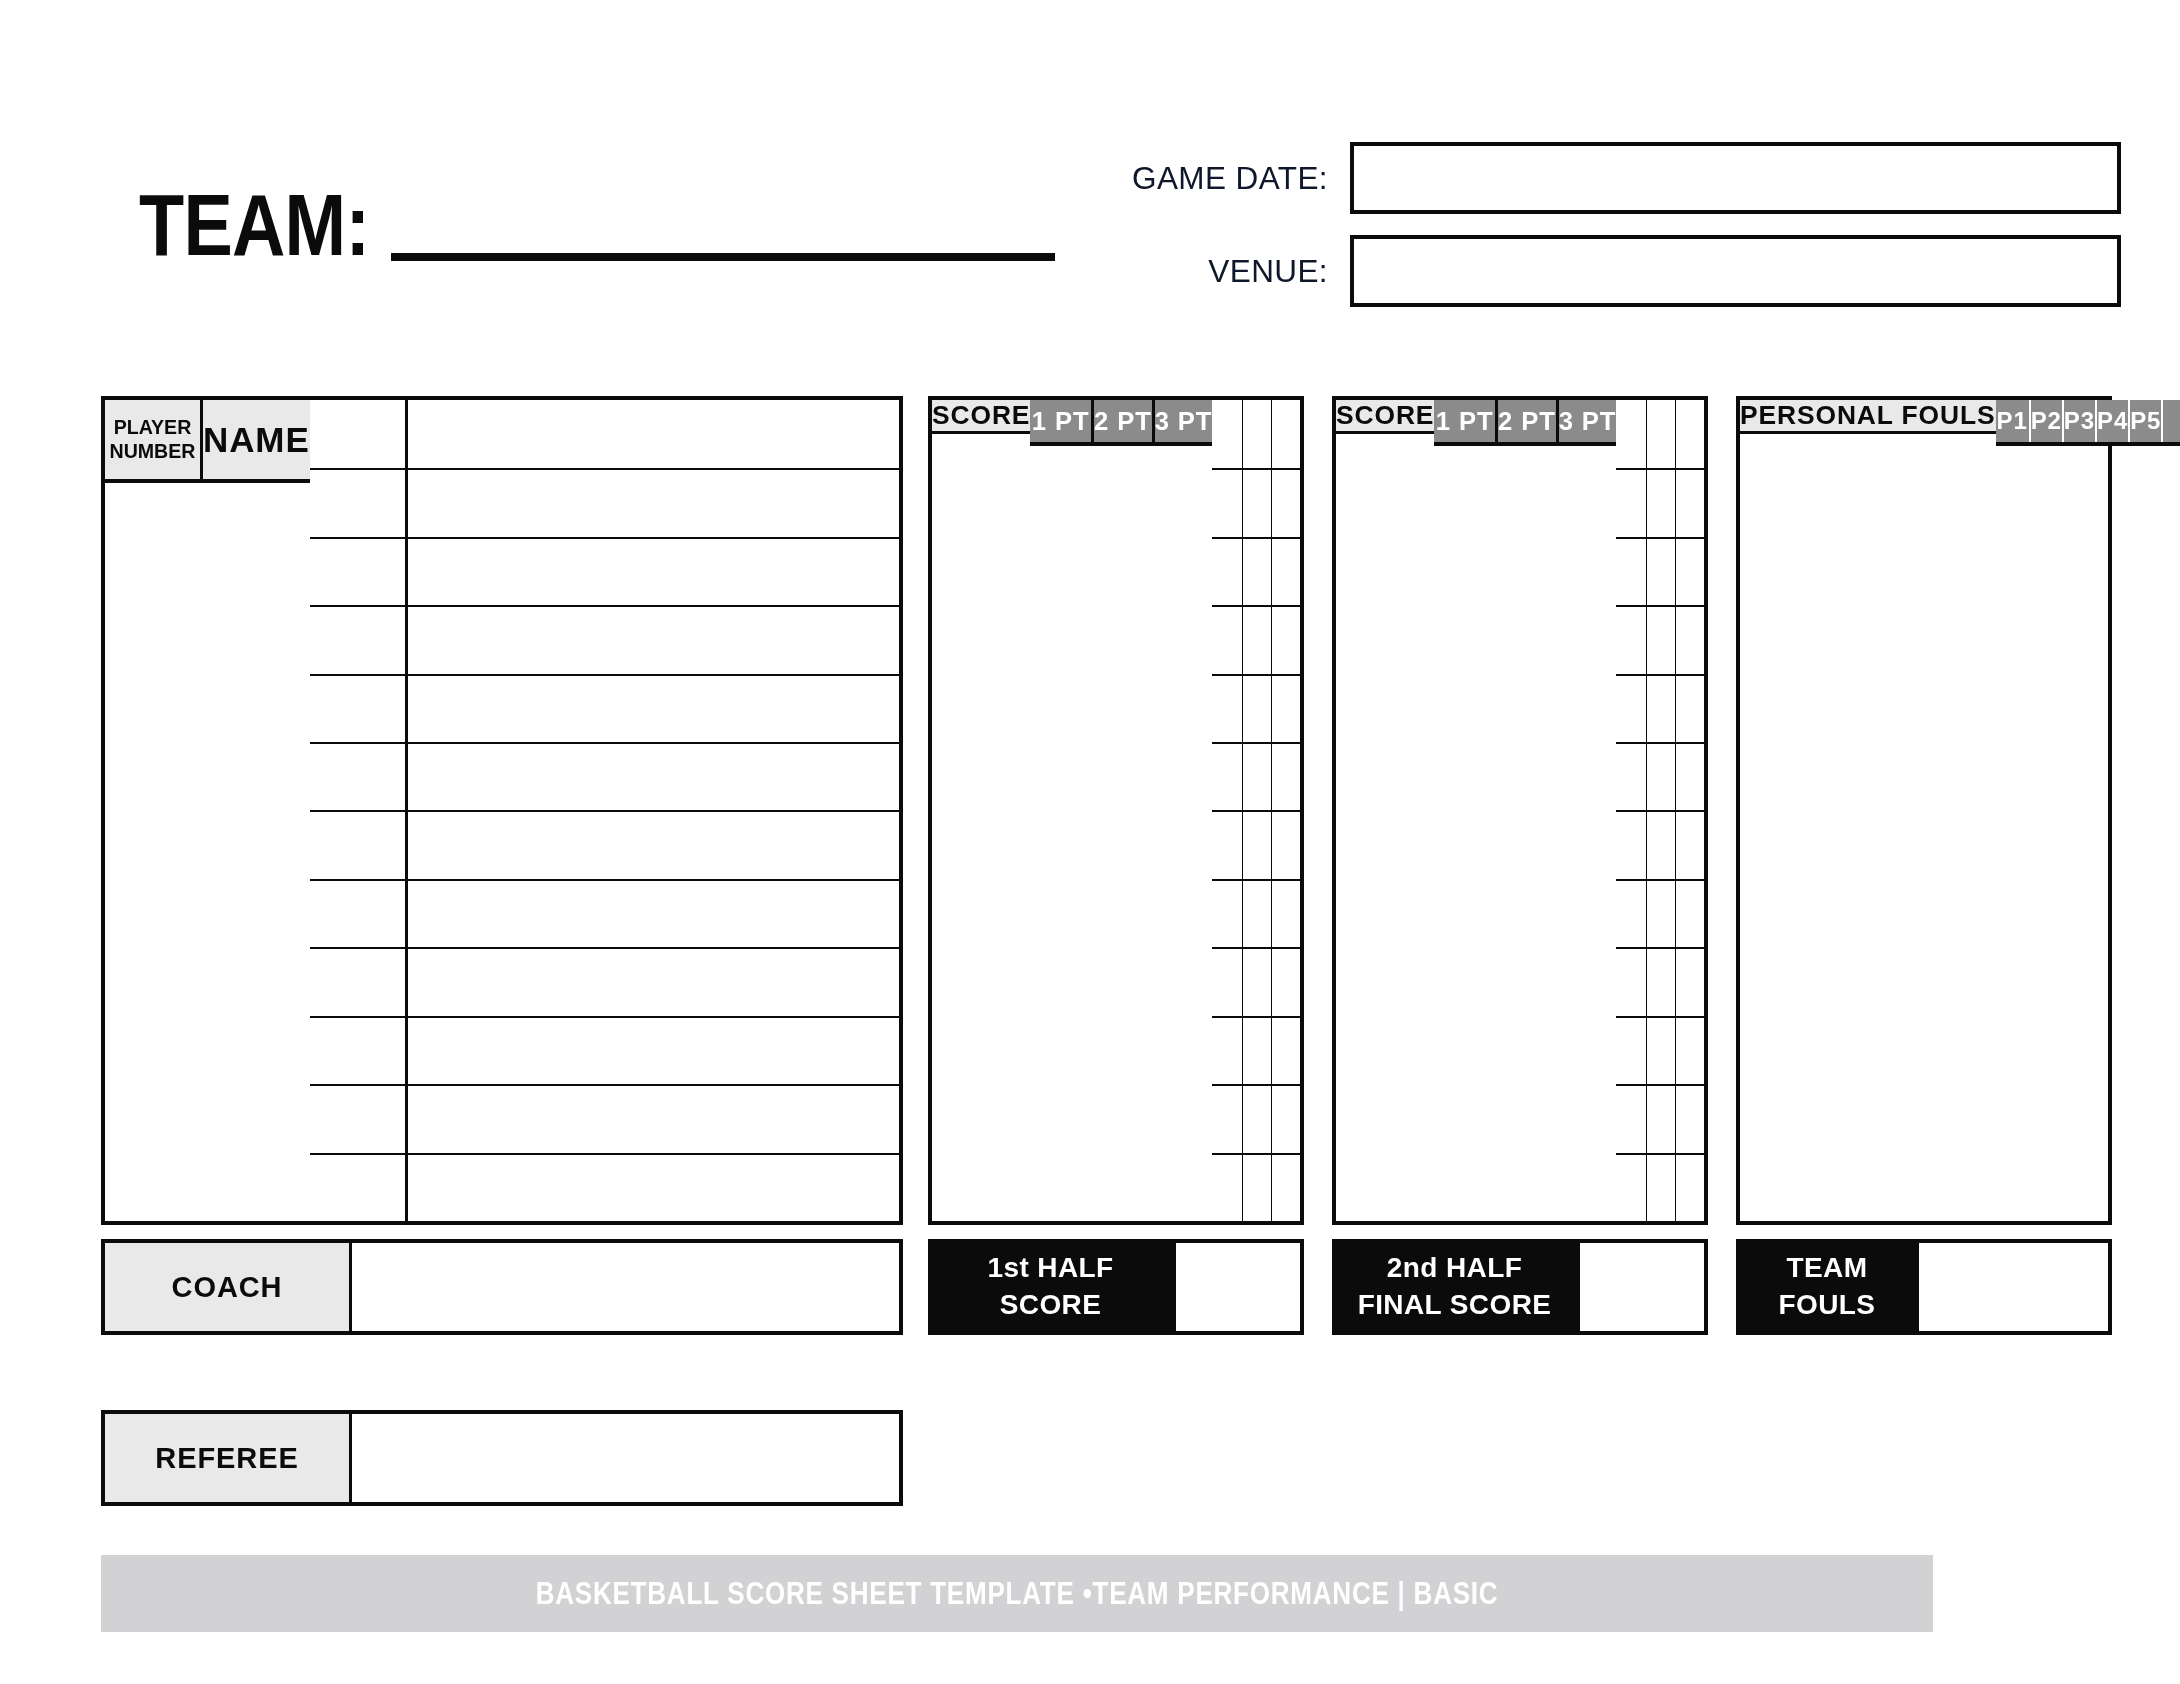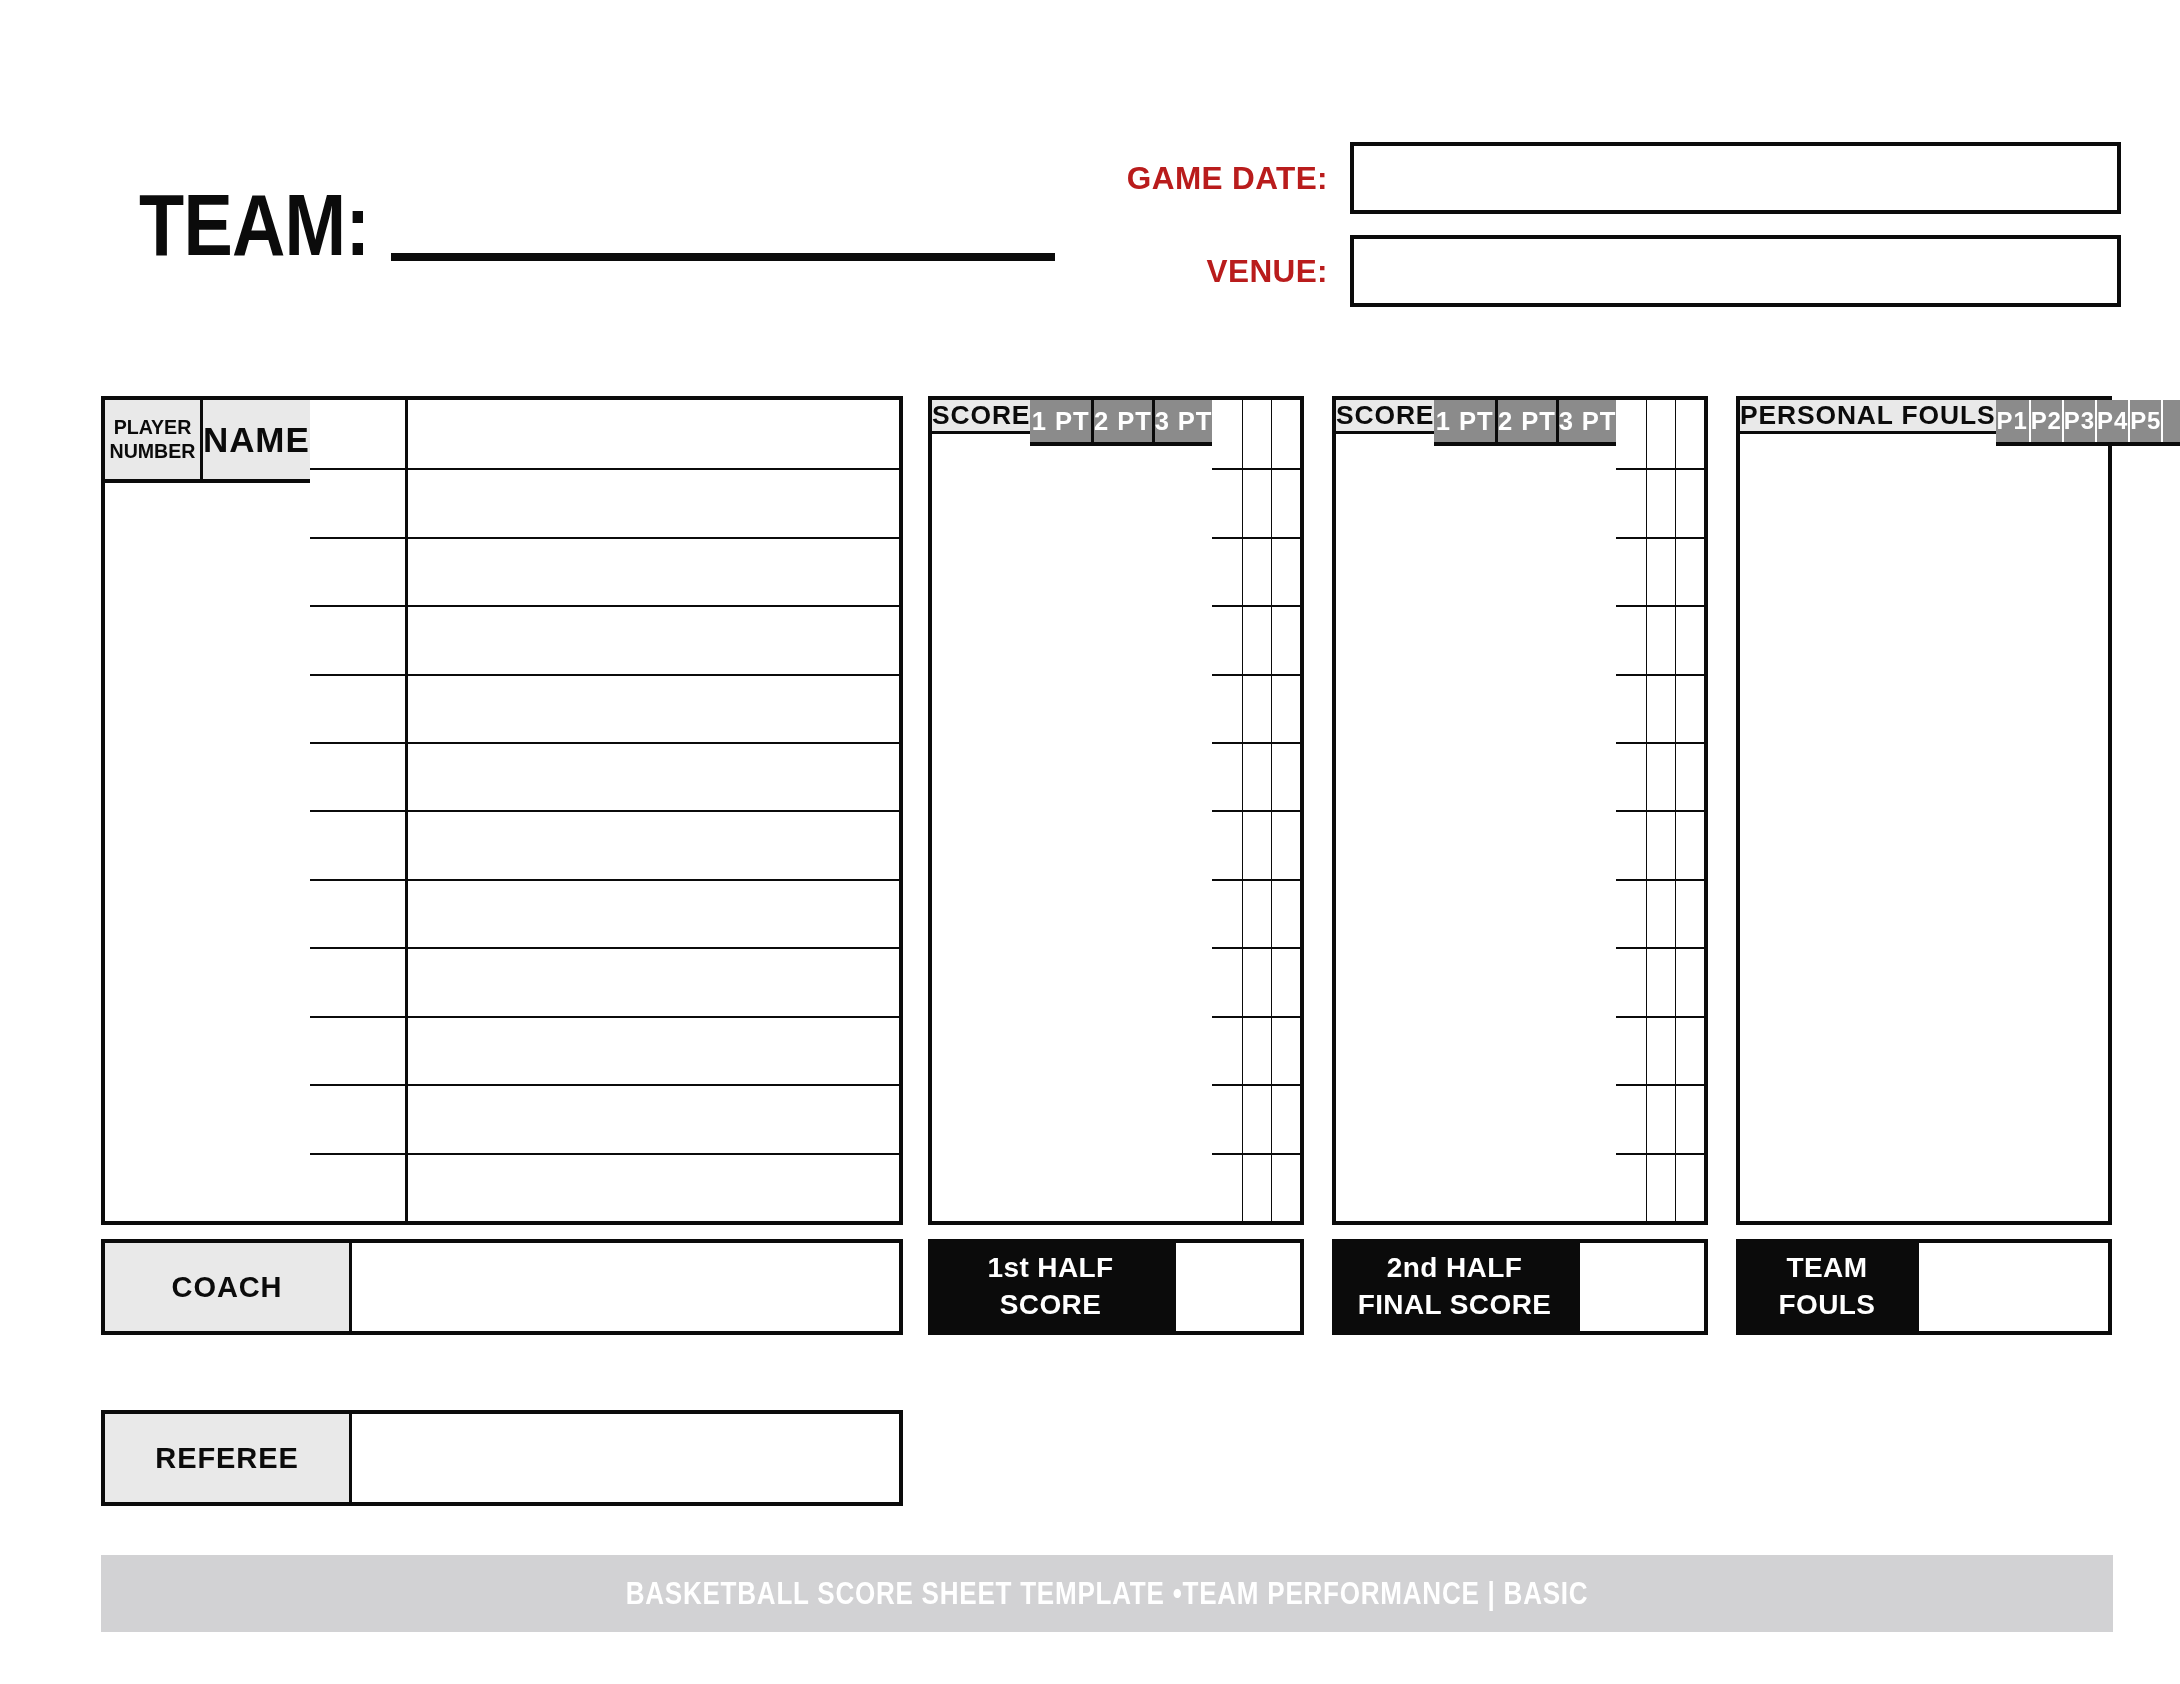--- a/index.html
+++ b/index.html
@@ -18,21 +18,21 @@
   
   .team-title{
     position:absolute;left:139px;top:181px;font-size:88px;font-weight:bold;
     line-height:1;letter-spacing:-0.9px;transform:scaleX(0.84);transform-origin:left center;
     white-space:nowrap;
   }
   .team-underline{position:absolute;left:391px;top:253px;width:664px;height:7.7px;background:var(--ink)}
   .field-label{
     position:absolute;left:925px;width:403px;height:72px;
     display:flex;align-items:center;justify-content:flex-end;
-    font-size:31.5px;color:#b91c1c;letter-spacing:0.4px;font-weight:bold;
+    font-size:31.5px;color:#0f172a;letter-spacing:0.4px;
   }
   .field-box{position:absolute;left:1350px;width:771px;height:72px;border:4.3px solid var(--ink);background:#fff}
   .gd-label{top:142px}.gd-box{top:142px}
   .vn-label{top:235px}.vn-box{top:235px}
   
   .tbl{position:absolute;top:396px;height:829px;border:4.3px solid var(--ink);display:flex;flex-direction:row;background:#fff}
   .cell{background:#fff}
   
   .roster{left:101px;width:802px}
   .roster-head{height:83px;display:grid;grid-template-columns:98px 1fr;flex:0 0 auto}
@@ -98,21 +98,21 @@
   .half1 .bb-label{width:245px}
   .half1 .bb-cell{width:124px}
   .half2{left:1332px;width:376px}
   .half2 .bb-label{width:245px}
   .half2 .bb-cell{width:124px}
   .tfouls{left:1736px;width:376px}
   .tfouls .bb-label{width:182px}
   .tfouls .bb-cell{width:189px}
   
   .footer-bar{
-    position:absolute;left:101px;top:1555px;width:2012px;height:77px;background:var(--foot);
+    position:absolute;left:101px;top:1555px;width:1832px;height:77px;background:var(--foot);
     display:flex;align-items:center;justify-content:center;
   }
   .footer-text{
     color:#fff;font-weight:bold;font-size:31px;letter-spacing:0.9px;
     transform:scaleX(0.84);white-space:nowrap;
   }
   .prewrap{white-space:pre-line}
 </style>
 </head>
 <body>

